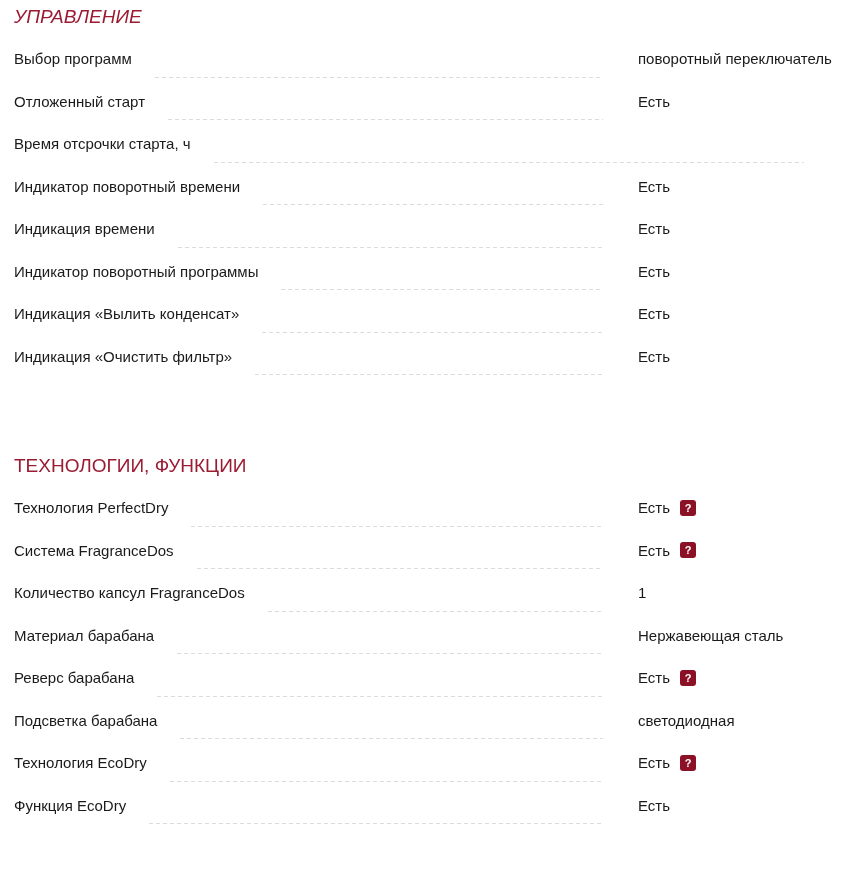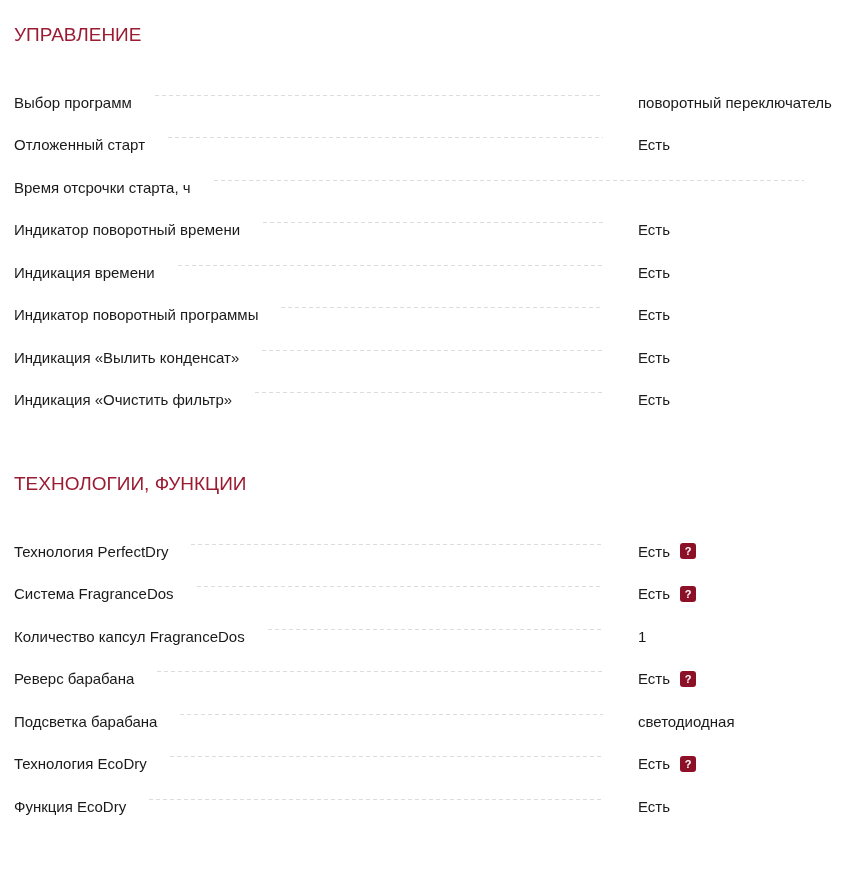--- a/index.html
+++ b/index.html
@@ -19,31 +19,32 @@
     box-sizing: border-box;
   }
   .spec-section .section-title {
     color: var(--accent, #9b1b32);
     font-size: 19px;
     font-weight: 400;
     line-height: 22px;
     margin: 0 14px;
   }
   .spec-section.first .section-title {
-    padding-top: 24px;
+    padding-top: 6px;
+    font-style: italic;
   }
   .spec-section + .spec-section {
     margin-top: 65px;
   }
   .rows {
     margin-top: 22px;
   }
   .spec-row {
     display: flex;
-    align-items: flex-end;
+    align-items: flex-start;
     height: 42.5px;
     margin: 0 14px;
     font-size: 15px;
   }
   .label {
     white-space: nowrap;
     flex: none;
   }
   .leader {
     flex: 1 1 auto;
@@ -179,20 +180,28 @@
 
   <div class="spec-row">
     <span class="label">Количество капсул FragranceDos</span>
     <span class="leader"></span>
     <span class="value-cell">
       <span class="value">1</span>
 
     </span>
   </div>
 
+  <div class="spec-row">
+    <span class="label">Материал барабана</span>
+    <span class="leader"></span>
+    <span class="value-cell">
+      <span class="value">Нержавеющая сталь</span>
+
+    </span>
+  </div>
 
   <div class="spec-row">
     <span class="label">Реверс барабана</span>
     <span class="leader"></span>
     <span class="value-cell">
       <span class="value">Есть</span>
       <span class="help-badge">?</span>
     </span>
   </div>
 

